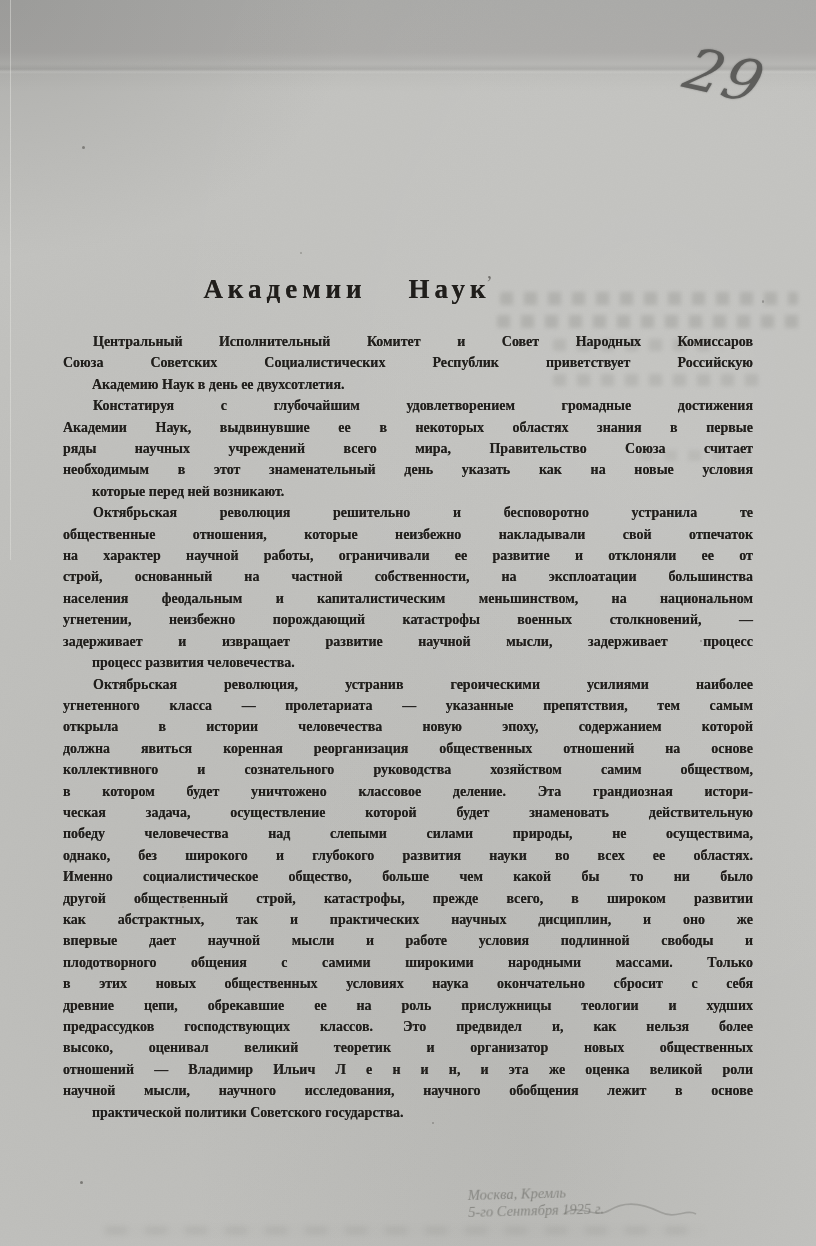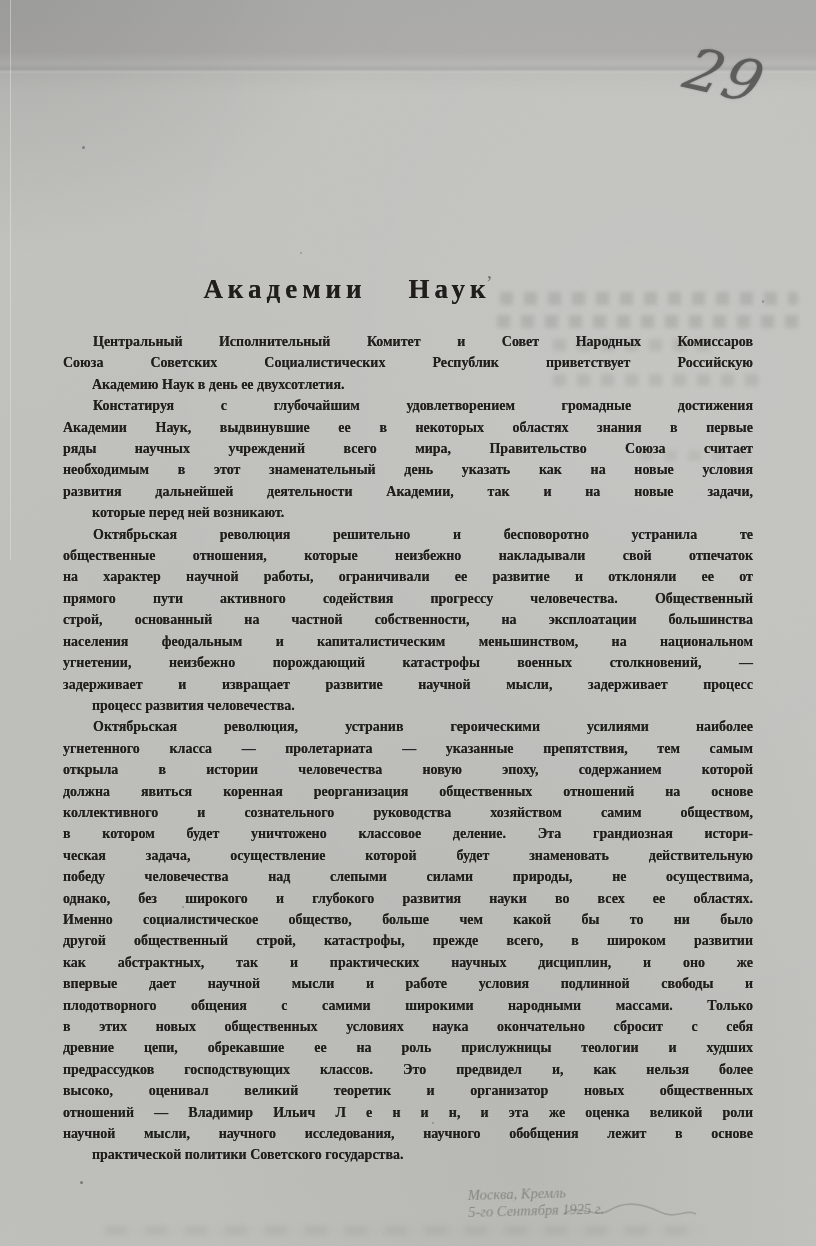--- a/index.html
+++ b/index.html
@@ -145,28 +145,26 @@
       <div class="para">
         <div class="line first">Центральный Исполнительный Комитет и Совет Народных Комиссаров</div>
         <div class="line">Союза Советских Социалистических Республик приветствует Российскую</div>
         <div class="line last">Академию Наук в день ее двухсотлетия.</div>
       </div>
       <div class="para">
         <div class="line first">Констатируя с глубочайшим удовлетворением громадные достижения</div>
         <div class="line">Академии Наук, выдвинувшие ее в некоторых областях знания в первые</div>
         <div class="line">ряды научных учреждений всего мира, Правительство Союза считает</div>
         <div class="line">необходимым в этот знаменательный день указать как на новые условия</div>
-        <div class="line">развития дальнейшей деятельности Академии, так и на новые задачи,</div>
         <div class="line last">которые перед ней возникают.</div>
       </div>
       <div class="para">
         <div class="line first">Октябрьская революция решительно и бесповоротно устранила те</div>
         <div class="line">общественные отношения, которые неизбежно накладывали свой отпечаток</div>
         <div class="line">на характер научной работы, ограничивали ее развитие и отклоняли ее от</div>
-        <div class="line">прямого пути активного содействия прогрессу человечества. Общественный</div>
         <div class="line">строй, основанный на частной собственности, на эксплоатации большинства</div>
         <div class="line">населения феодальным и капиталистическим меньшинством, на национальном</div>
         <div class="line">угнетении, неизбежно порождающий катастрофы военных столкновений, —</div>
         <div class="line">задерживает и извращает развитие научной мысли, задерживает процесс</div>
         <div class="line last">процесс развития человечества.</div>
       </div>
       <div class="para">
         <div class="line first">Октябрьская революция, устранив героическими усилиями наиболее</div>
         <div class="line">угнетенного класса — пролетариата — указанные препятствия, тем самым</div>
         <div class="line">открыла в истории человечества новую эпоху, содержанием которой</div>

